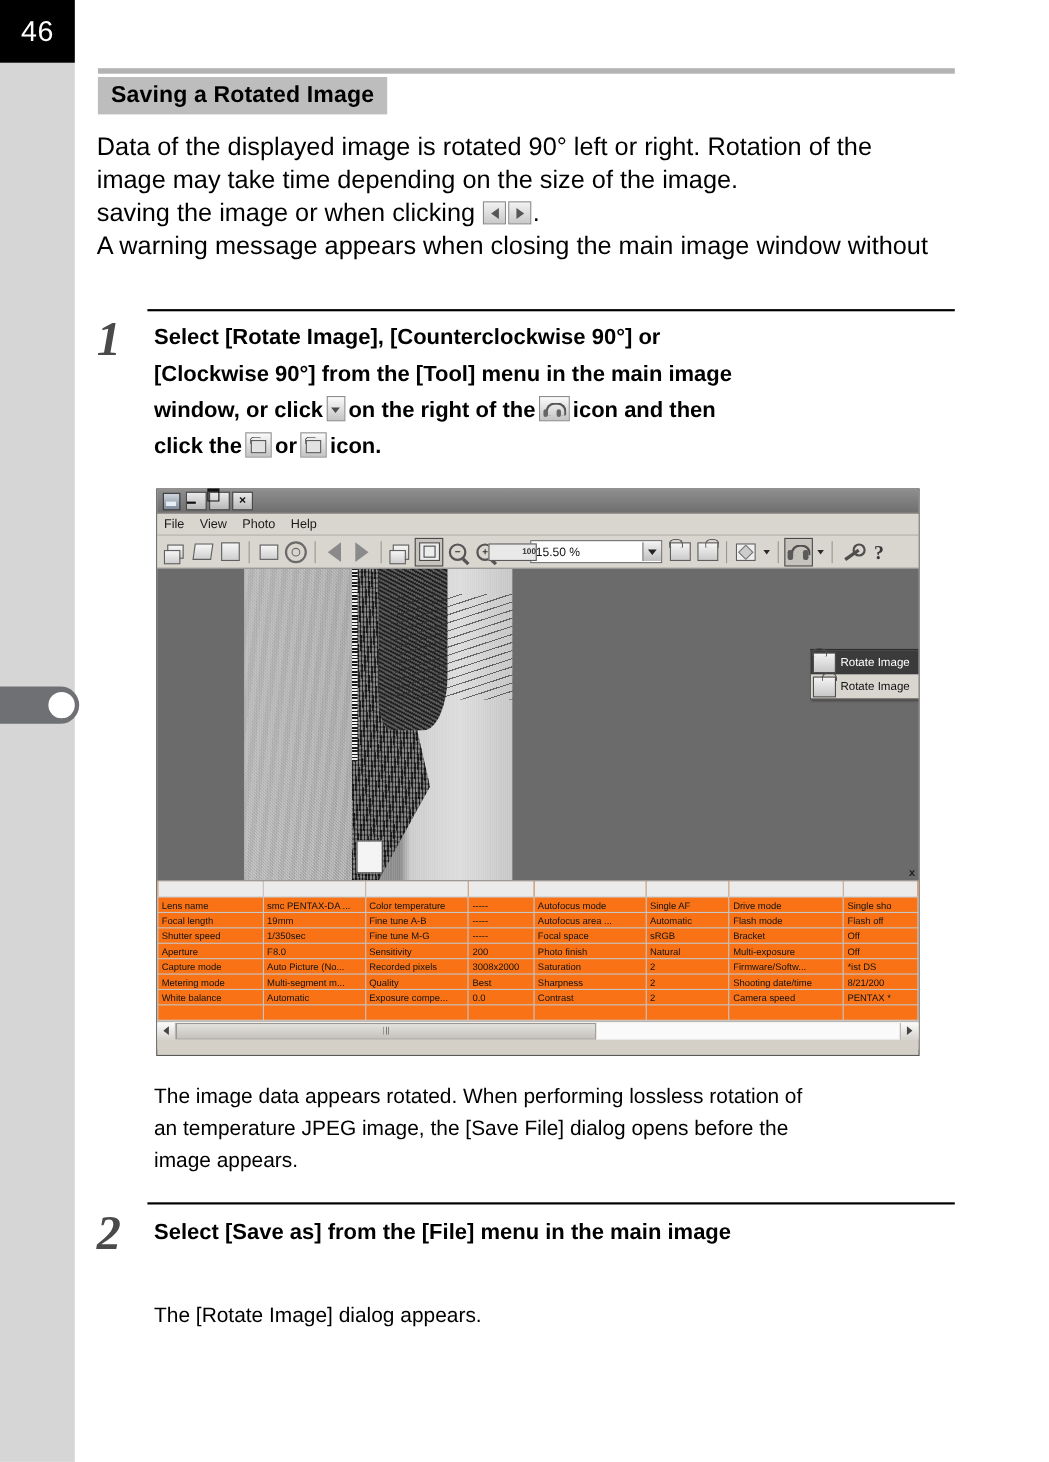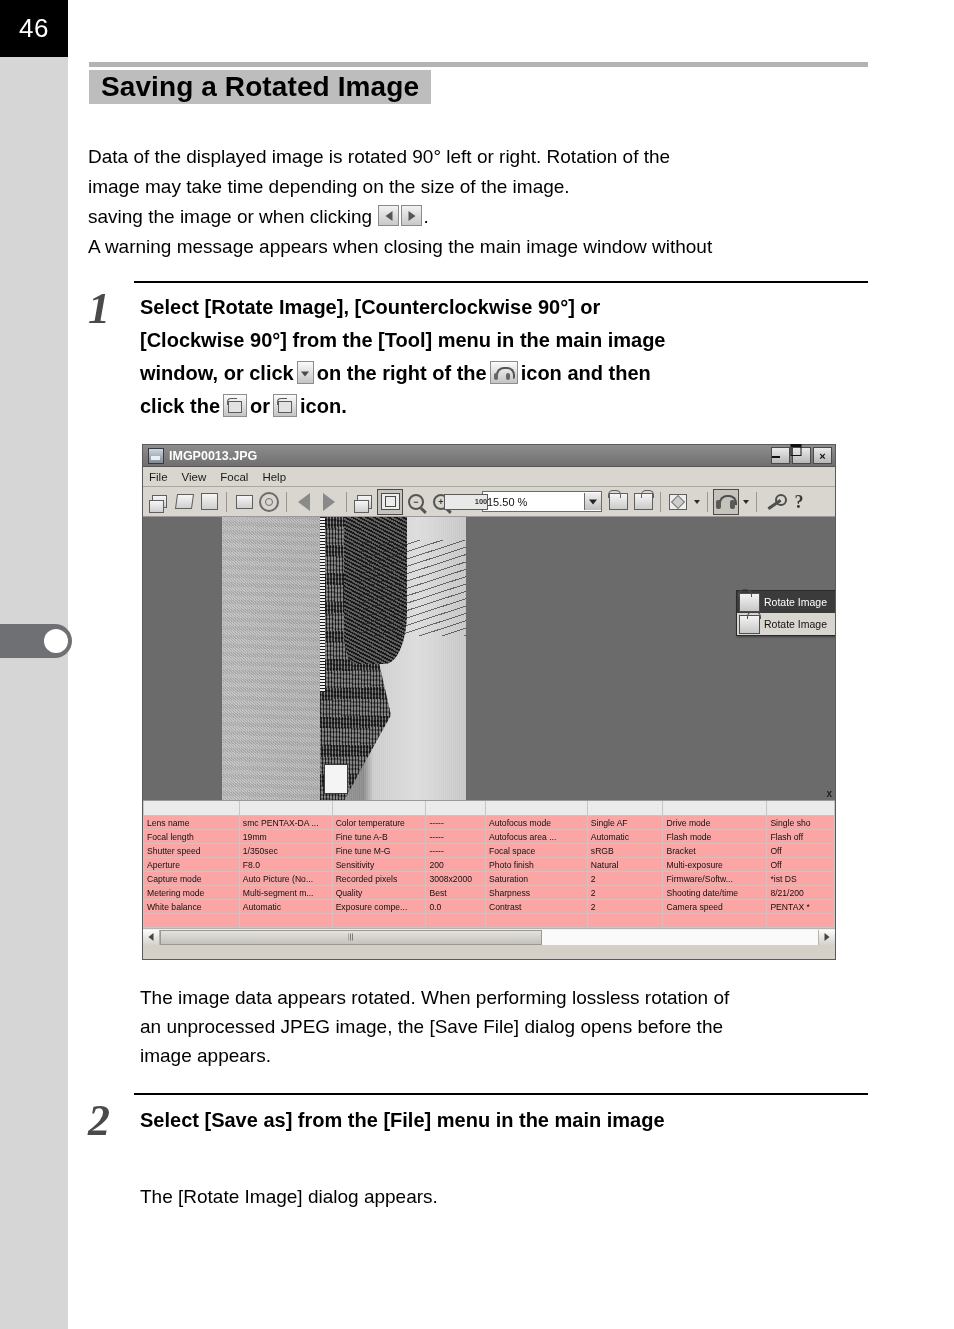--- a/index.html
+++ b/index.html
@@ -39,27 +39,27 @@
   .heading-rule{
     position:absolute;left:89px;top:62px;width:779px;height:5px;
     background:#b3b3b3;
   }
   .heading-box{
     position:absolute;left:89px;top:70px;height:34px;
     background:#bdbdbd;padding:0 12px;
     display:flex;align-items:center;
   }
   .heading-box span{
-    font-size:28px;font-weight:bold;letter-spacing:.1px;
+    font-size:21px;font-weight:bold;letter-spacing:.1px;
   }
 
   
   .intro{
     position:absolute;left:88px;top:118px;width:800px;
-    font-size:19px;line-height:30px;margin-top:24px;
+    font-size:23px;line-height:30px;
   }
   .intro .ln{white-space:nowrap;}
   .inline-ic{
     display:inline-block;vertical-align:-3px;
     width:19px;height:19px;margin:0 1px;
     background:linear-gradient(#f2f2f2,#c9c9c9);
     border:1px solid #8a8a8a;position:relative;
   }
   .inline-ic::after{
     content:"";position:absolute;left:50%;top:50%;
@@ -370,21 +370,21 @@
   }
 
   
   .vp-x{
     position:absolute;right:3px;bottom:1px;font-size:10px;color:#222;
     font-weight:bold;line-height:1;
   }
 
   
   .meta{
-    background:#fca5a5;font-size:8.6px;color:#111;
+    background:#f97316;font-size:8.6px;color:#111;
   }
   .meta table{border-collapse:collapse;width:100%;table-layout:fixed;}
   .meta td{
     border:1px solid #c6c6c6;padding:0 3px;height:13px;
     white-space:nowrap;overflow:hidden;
   }
   .meta tr.hdr td{background:#ebebeb;height:14px;border-top:none;}
   .col-k{width:88px;}
   .col-v{width:85px;}
   .col-k2{width:86px;}
@@ -458,38 +458,37 @@
   </div>
   <div class="ln">
     <span>click the</span><span class="g g-rot"></span><span>or</span><span class="g g-rot"></span><span>icon.</span>
   </div>
 </div>
 
 <div class="app-window">
 
   <div class="titlebar">
     <div class="title-ic"></div>
-    <div class="title-text">IMGP0013.JPG</div>
     <div class="win-btns">
       <div class="win-btn">
           <span class="min-m" style="display:block;position:absolute;left:4px;top:9px;"></span>
         </div>
       <div class="win-btn">
           <span class="max-m" style="display:block;position:absolute;left:3px;top:2px;"></span>
         </div>
       <div class="win-btn">
           <span>×</span>
         </div>
     </div>
   </div>
 
   <div class="menubar">
     <div class="mi">File</div>
     <div class="mi">View</div>
-    <div class="mi">Focal</div>
+    <div class="mi">Photo</div>
     <div class="mi">Help</div>
   </div>
 
   <div class="toolbar">
     <div class="tb">
         <span class="ti ti-box ti-box2" style="width:13px;height:11px;"></span>
       </div>
     <div class="tb">
         <span class="ti ti-box" style="width:15px;height:13px;transform:skewX(-8deg);"></span>
       </div>
@@ -690,21 +689,21 @@
     <div class="hs-track">
       <div class="hs-thumb"></div>
     </div>
     <div class="hs-arr r"></div>
   </div>
   <div class="statusbar"></div>
 </div>
 
 <div class="note" style="left:140px;top:983px;width:780px;">
   <div class="ln">The image data appears rotated. When performing lossless rotation of</div>
-  <div class="ln">an unprocessed JPEG image, the [Save File] dialog opens before the</div>
+  <div class="ln">an temperature JPEG image, the [Save File] dialog opens before the</div>
   <div class="ln">image appears.</div>
 </div>
 
 <div class="step-rule" style="left:134px;top:1093px;width:734px;"></div>
 <div class="step-num" style="left:88px;top:1095px;">2</div>
 <div class="step-text" style="left:140px;top:1104px;width:770px;">
   <div class="ln">Select [Save as] from the [File] menu in the main image</div>
 </div>
 
 <div class="note" style="left:140px;top:1182px;width:700px;">

